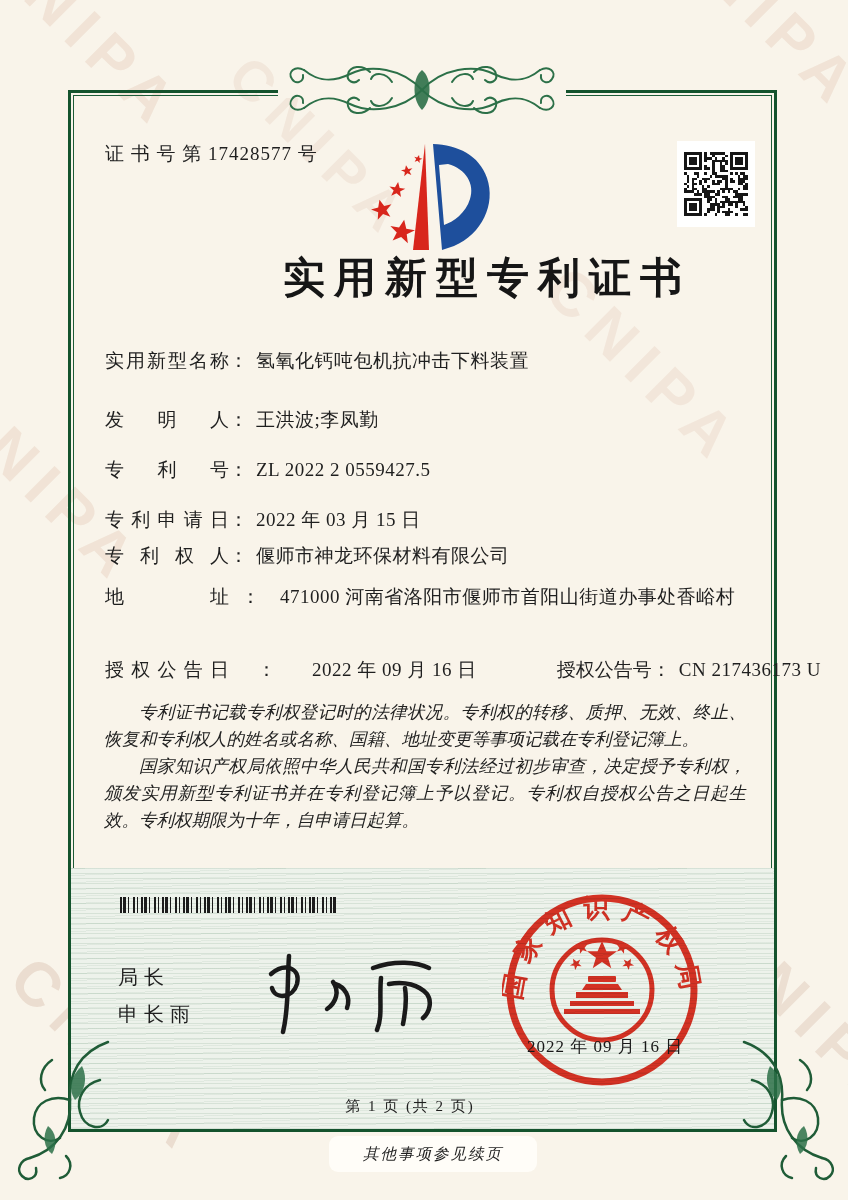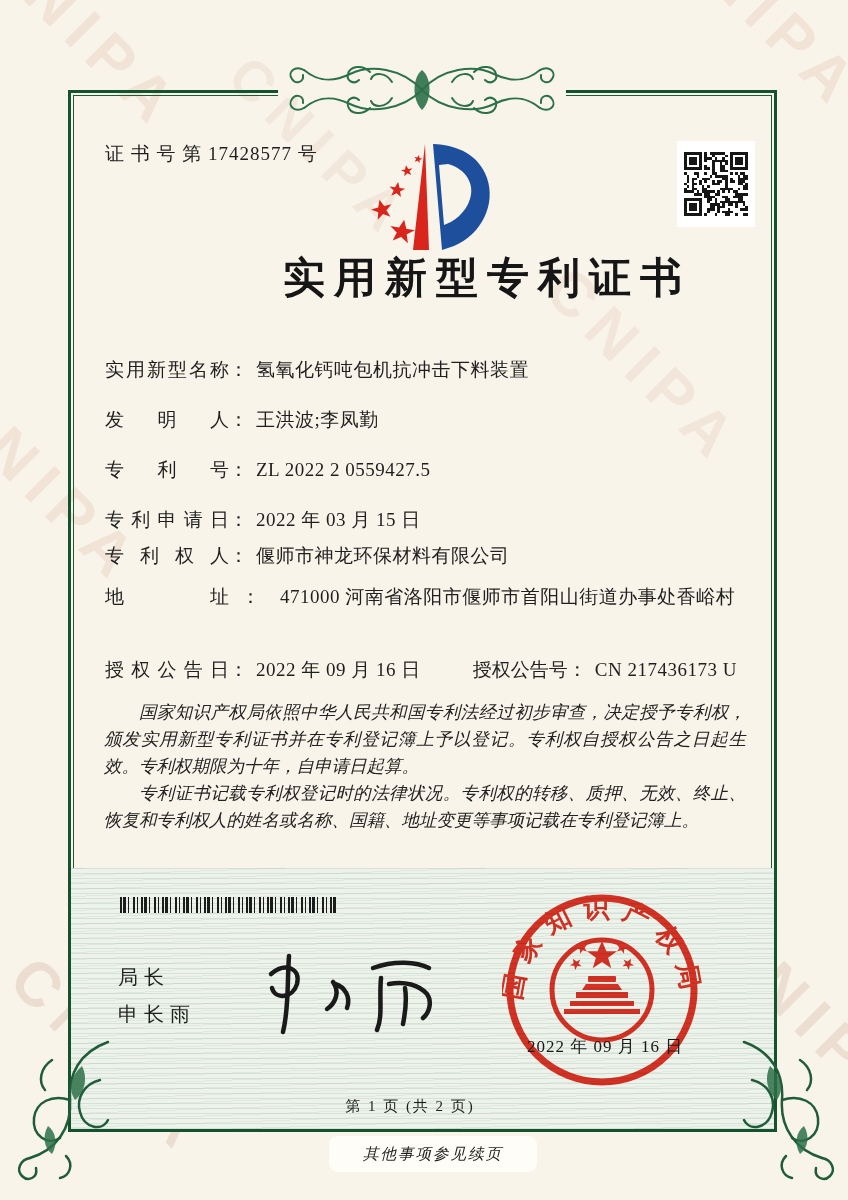--- a/index.html
+++ b/index.html
@@ -48,22 +48,22 @@
       display:flex; align-items:center; justify-content:center;}
   .title{
     position:absolute; z-index:5; left:68px; top:250px; width:838px; text-align:center;
     font-size:42px; font-weight:700; letter-spacing:9px; color:#161616;
   }
   
   .row{position:absolute; z-index:5; left:105px; font-size:19px; display:flex; align-items:baseline;}
   .lbl{display:inline-block; width:124px; text-align:justify; text-align-last:justify;}
   .colon{margin-right:8px;}
   .val{letter-spacing:0.5px;}
-  .r1{top:357px;justify-content:flex-end;} .r2{top:407px;} .r3{top:457px;} .r4{top:507px;justify-content:flex-end;}
-  .r5{top:543px;} .r6{top:584px;gap:12px;} .r7{top:657px;}
+  .r1{top:348px;justify-content:flex-end;} .r2{top:407px;} .r3{top:457px;} .r4{top:507px;justify-content:flex-end;}
+  .r5{top:543px;} .r6{top:584px;gap:12px;} .r7{top:657px;gap:28px;}
   .pair2{margin-left:52px; display:flex; align-items:baseline;}
   .lbl2{display:inline-block;}
   
   .paras{
     position:absolute; z-index:5; left:104px; top:699px; width:642px;
     font-size:17.5px; line-height:27px; text-align:justify; color:#222;
   }
   .paras p{margin:0; text-indent:2em; font-style:italic;}
   
   .barcode{
@@ -238,22 +238,22 @@
       <span class="colon">：</span>
     <span class="val">2022 年 09 月 16 日</span>
     <span class="pair2">
       <span class="lbl2">授权公告号</span>
         <span class="colon">：</span>
       <span class="val">CN 217436173 U</span>
     </span>
   </div>
 
   <div class="paras">
+    <p>专利证书记载专利权登记时的法律状况。专利权的转移、质押、无效、终止、恢复和专利权人的姓名或名称、国籍、地址变更等事项记载在专利登记簿上。</p>
     <p>国家知识产权局依照中华人民共和国专利法经过初步审查，决定授予专利权，颁发实用新型专利证书并在专利登记簿上予以登记。专利权自授权公告之日起生效。专利权期限为十年，自申请日起算。</p>
-    <p>专利证书记载专利权登记时的法律状况。专利权的转移、质押、无效、终止、恢复和专利权人的姓名或名称、国籍、地址变更等事项记载在专利登记簿上。</p>
   </div>
 
   <div class="barcode"></div>
 
   <div class="sig-role">局长</div>
   <div class="sig-name">申长雨</div>
   <svg class="sig-script" width="190" height="92" viewBox="0 0 190 92">
     <g fill="none" stroke="#1a1a1a" stroke-width="4.5" stroke-linecap="round" stroke-linejoin="round">
       <path d="M34,8 C32,36 34,60 28,84"></path>
       <path d="M16,26 C30,14 46,20 42,36 C38,50 20,52 17,40"></path>

